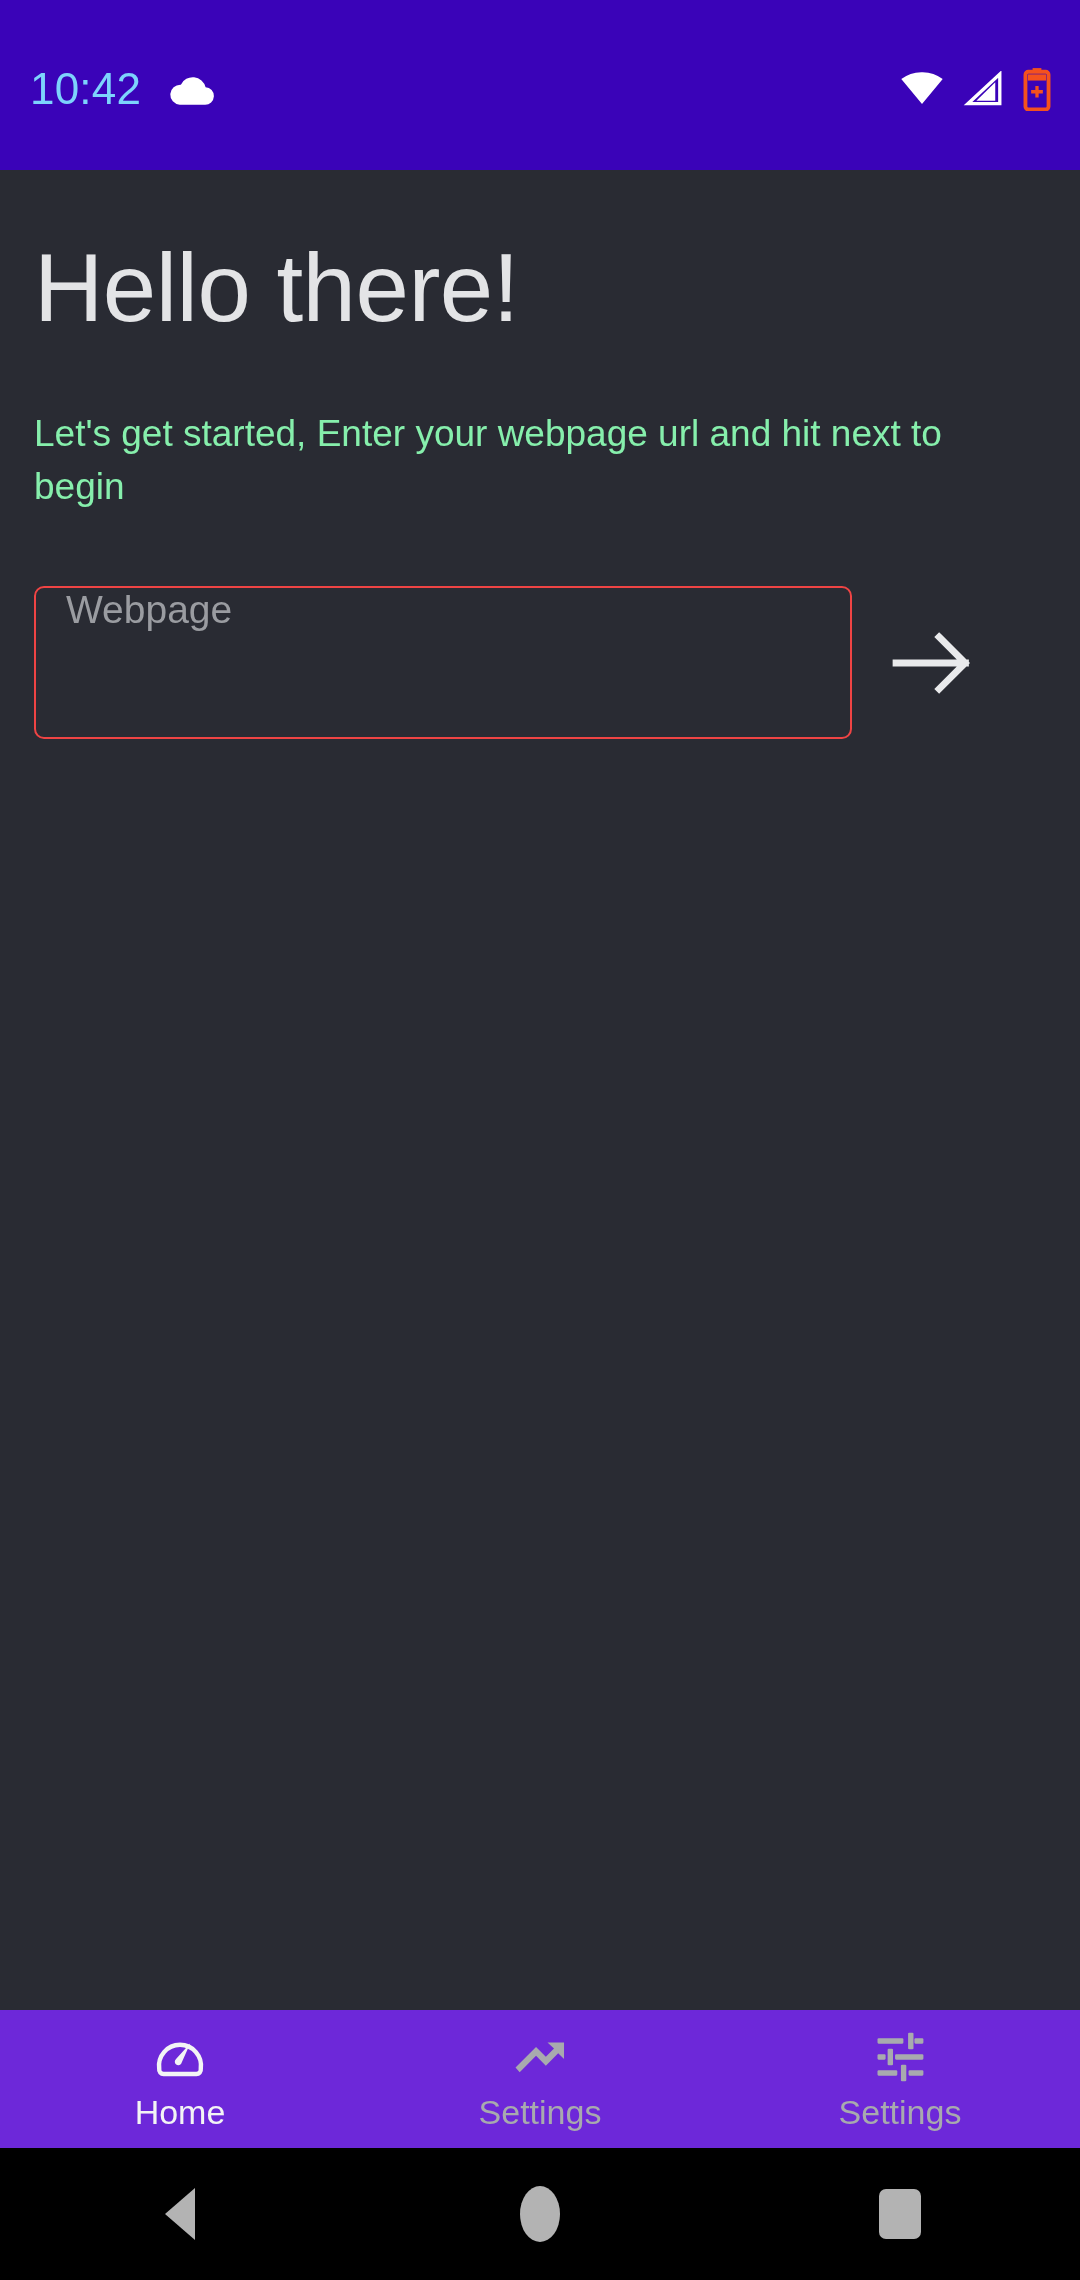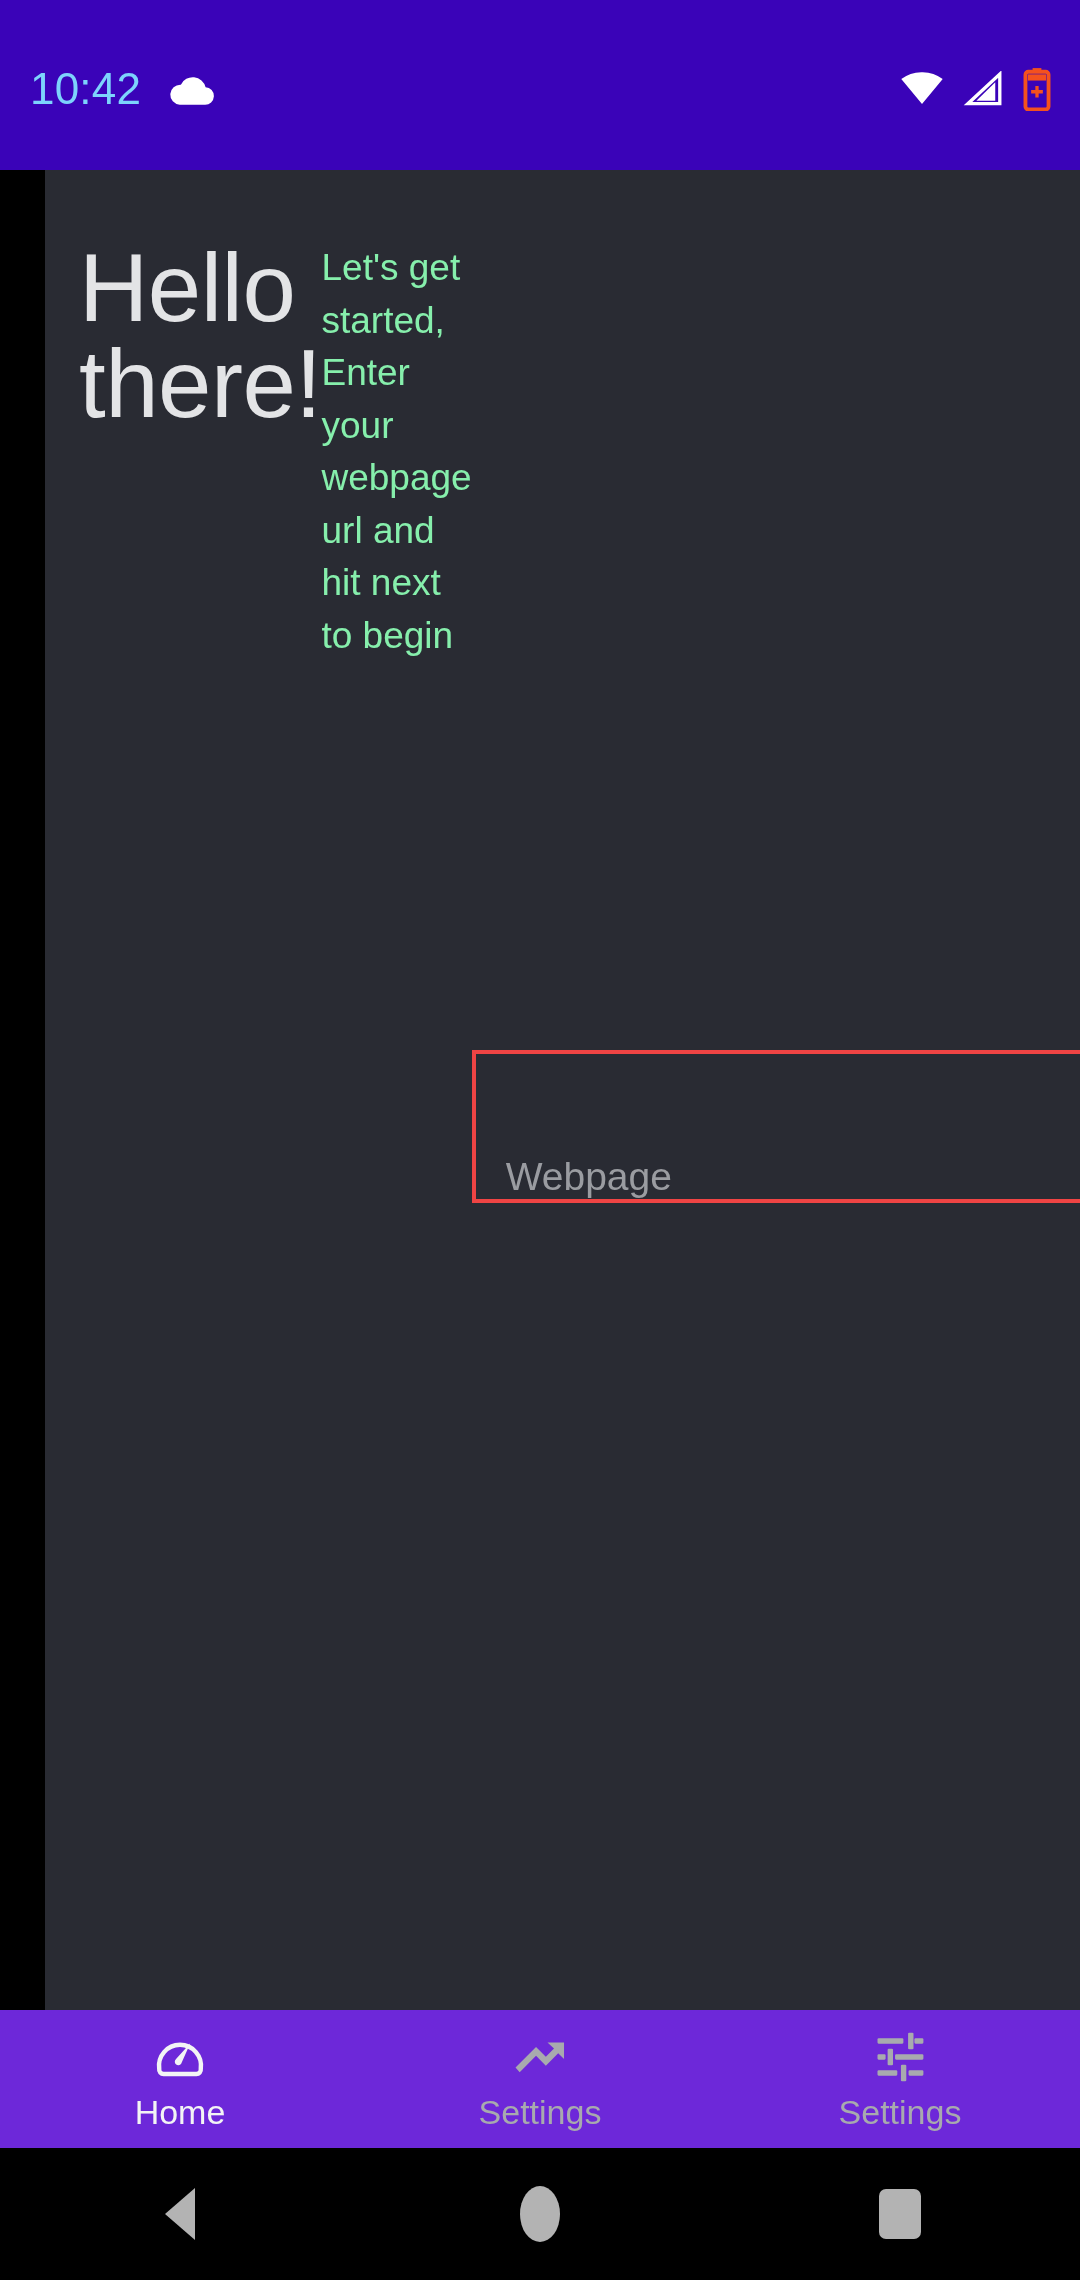--- a/index.html
+++ b/index.html
@@ -23,21 +23,21 @@
   .sb-time { color:#7dd3fc; font-size:44px; letter-spacing:0.2px; line-height:1; }
   .sb-cloud { width:46px; height:34px; display:block; }
   .sb-right { display:flex; align-items:center; gap:18px; padding-top:8px; }
   .sb-ic { display:block; }
 
   
   .content {
     flex:1 1 auto;
     background:#292b33;
     padding:0 34px;
-    display:flex; flex-direction:row;margin-left:45px;
+    display:flex; flex-direction:column;
   }
   .headline {
     color:#e3e4e6;
     font-size:96px;
     font-weight:400;
     line-height:1.0;
     letter-spacing:-0.5px;
     margin-top:70px;
   }
   .subtitle {
@@ -48,24 +48,24 @@
     margin-top:72px;
     max-width:945px;
   }
   .inputrow {
     display:flex; align-items:center;
     margin-top:73px;
     gap:0;
   }
   .field {
     width:818px; height:153px;
-    border:4px solid #ef4444;
-    border-radius:0;
+    border:2px solid #ef4444;
+    border-radius:10px;
     background:transparent;
-    display:flex; align-items:flex-end;
+    display:flex; align-items:flex-start;
     padding:0 30px;
   }
   .field-input {
     width:100%;
     background:transparent;
     border:none; outline:none;
     color:#e3e4e6;
     font-family:"Liberation Sans", sans-serif;
     font-size:39px;
   }

